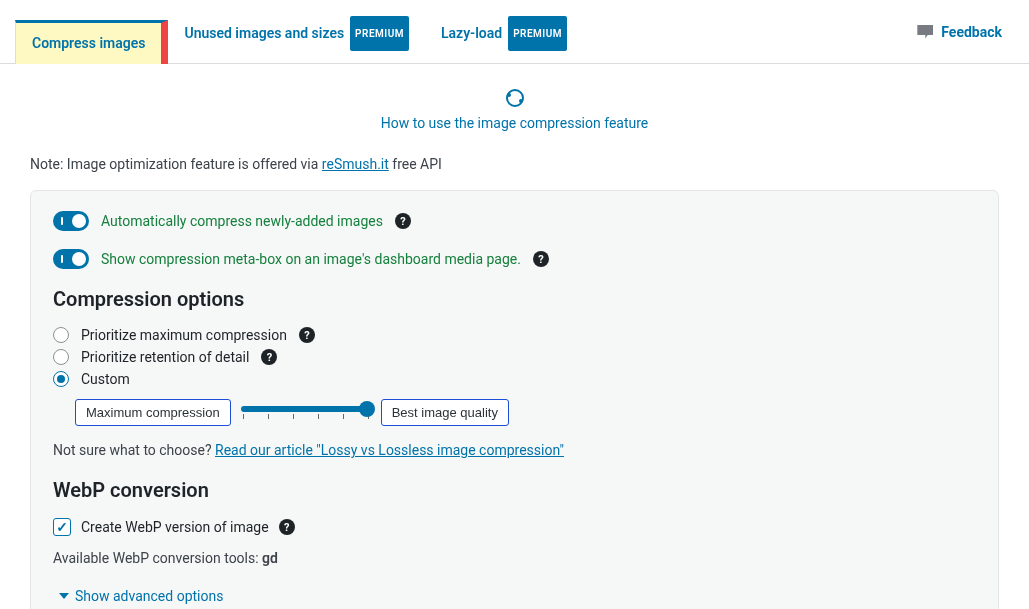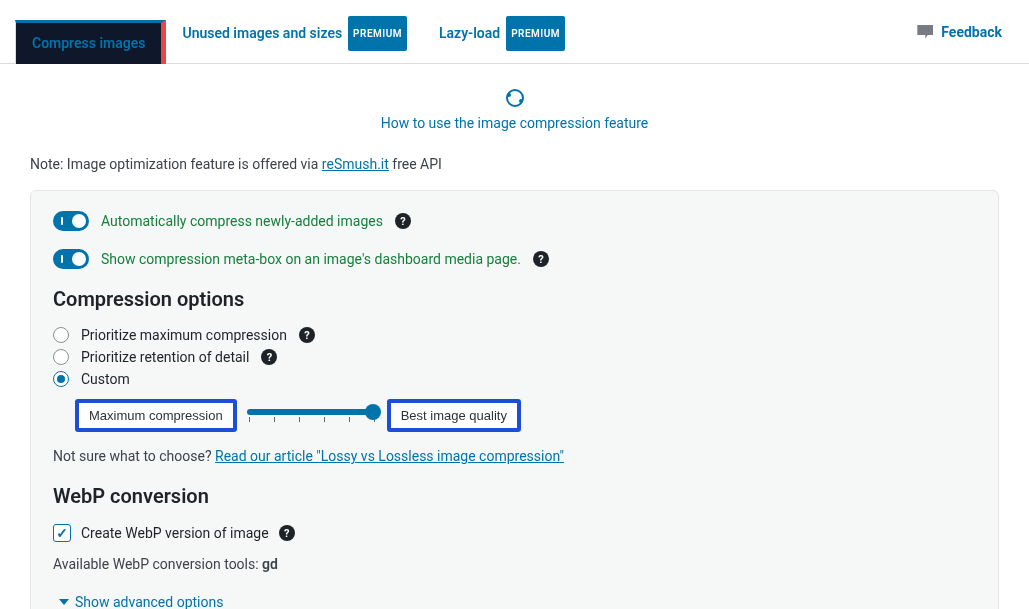--- a/index.html
+++ b/index.html
@@ -20,23 +20,23 @@
     color: #0073aa;
     font-weight: 600;
     cursor: pointer;
     border-top: 3px solid transparent;
     display: flex;
     align-items: center;
     gap: 6px;
   }
   .tab.active {
     border-top: 3px solid #0073aa;
-    background: #0f172a;
+    background: #fef9c3;
     border-left: 1px solid #dcdcde;
-    border-right: 5px solid #ef4444;
+    border-right: 7px solid #ef4444;
     margin-bottom: -1px;
     padding-bottom: 13px;
     margin-top: 20px;
   }
   .badge-premium {
     background: #0073aa;
     color: #fff;
     font-size: 10px;
     font-weight: 600;
     padding: 12px 5px;
@@ -138,21 +138,21 @@
   .radio.checked { border-color: #0073aa; }
   .radio.checked::after {
     content: "";
     width: 8px; height: 8px;
     background: #0073aa;
     border-radius: 50%;
   }
   .slider-row { display: flex; align-items: center; gap: 10px; margin: 12px 0 16px 22px; }
   .slider-btn {
     background: #fff;
-    border: 4px solid #1d4ed8;
+    border: 1px solid #1d4ed8;
     border-radius: 3px;
     padding: 5px 10px;
     font-size: 13px;
     color: #2c3338;
     cursor: pointer;
   }
   .slider-track-wrap { position: relative; width: 130px; }
   .slider-track {
     width: 130px; height: 6px;
     background: #0073aa;

